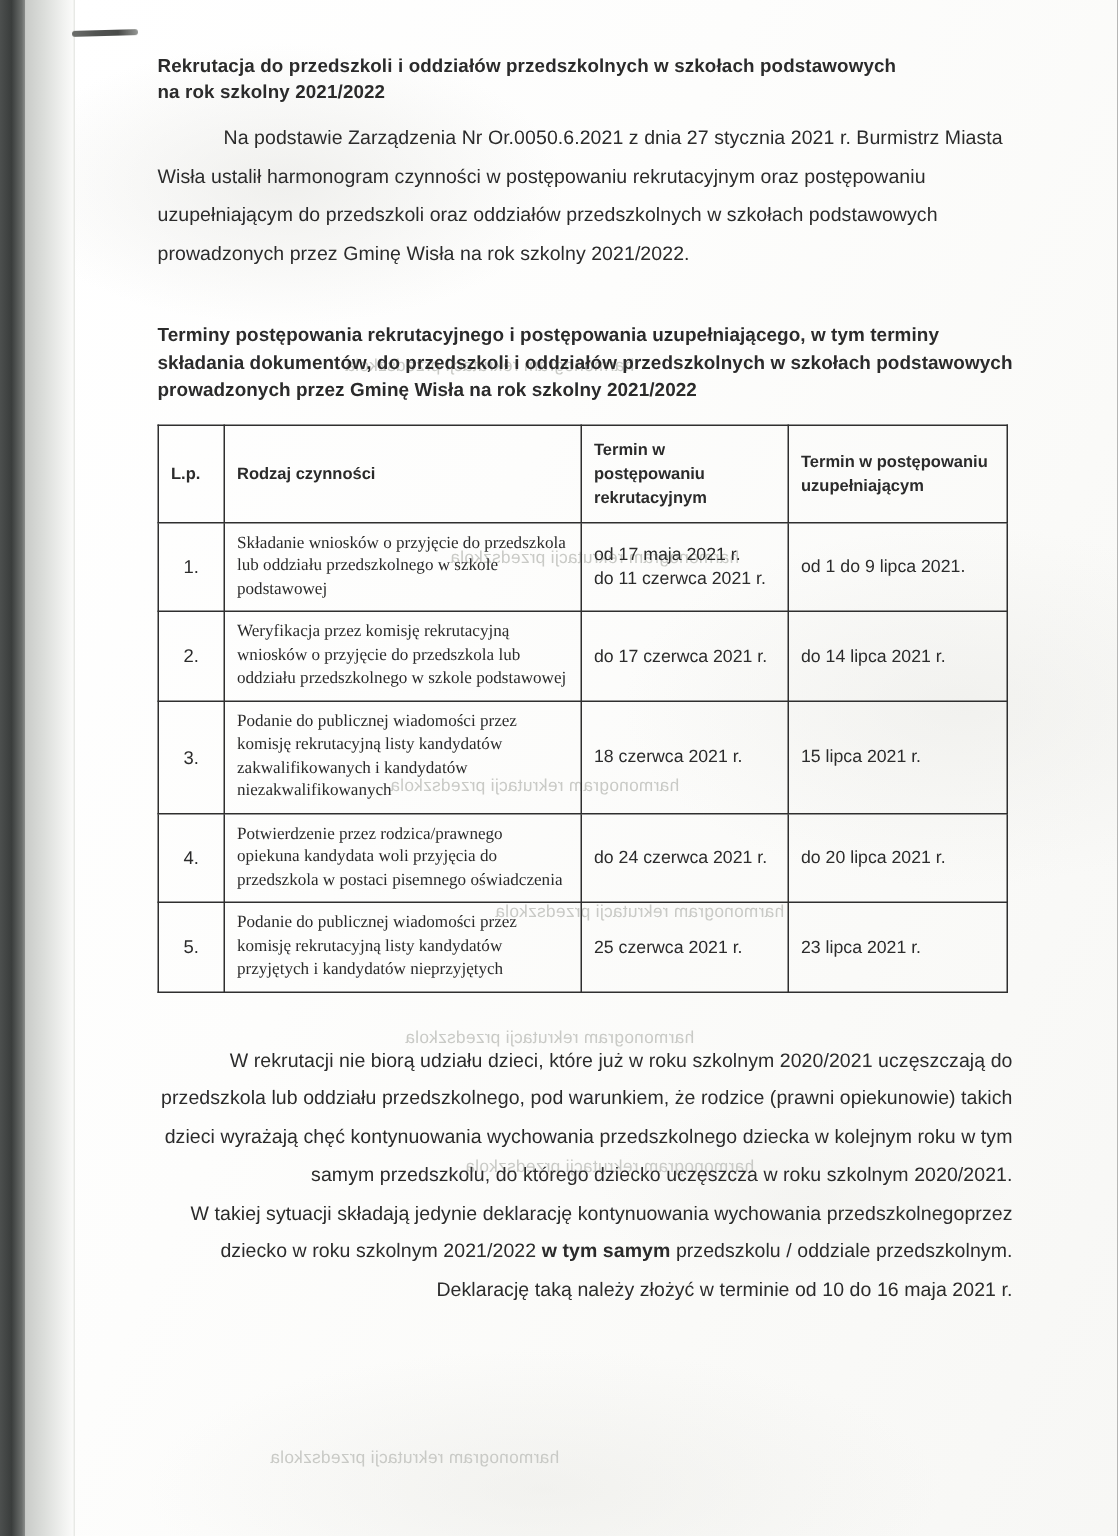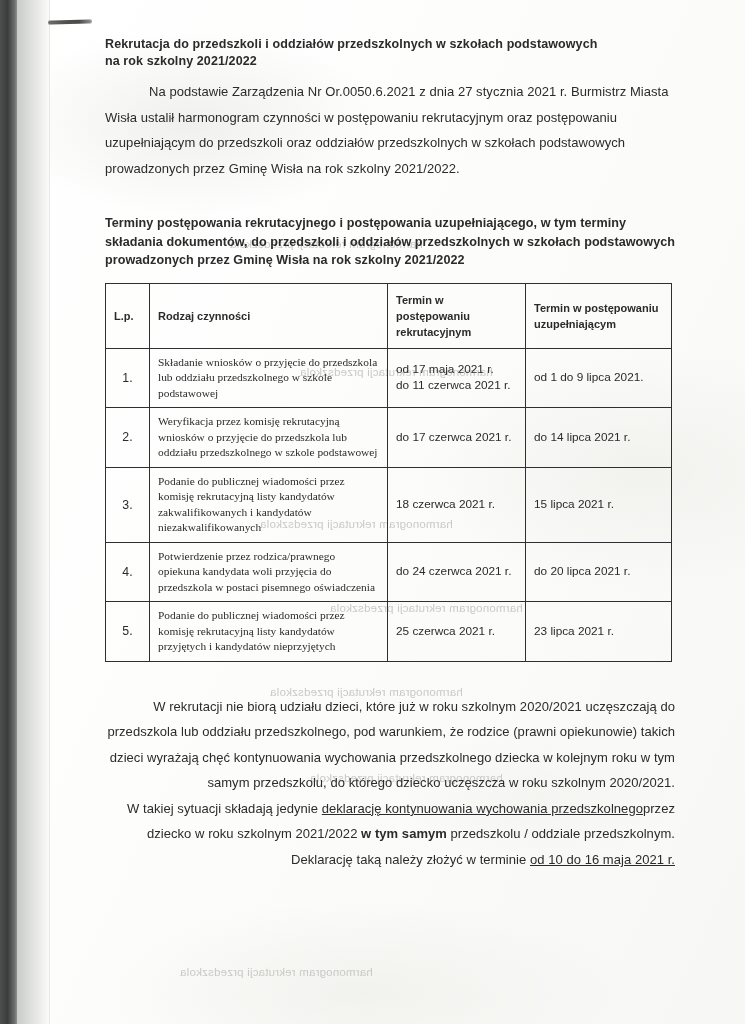--- a/index.html
+++ b/index.html
@@ -150,21 +150,21 @@
     font-family: Liberation Serif, serif;
   }
   td.date {
     font-size: 11.8px;
     line-height: 15.5px;
   }
 
   
   .closing { padding-top: 32px; }
   .closing .para { line-height: 25.6px; text-align: right; }
-  .u  { text-decoration: underline; }
+  .u  { }
   .b  { font-weight: bold; }
 
   
   .ghost {
     position: absolute;
     color: #c9cac6;
     font-size: 11.5px;
     line-height: 25px;
     letter-spacing: .2px;
     transform: scaleX(-1);

